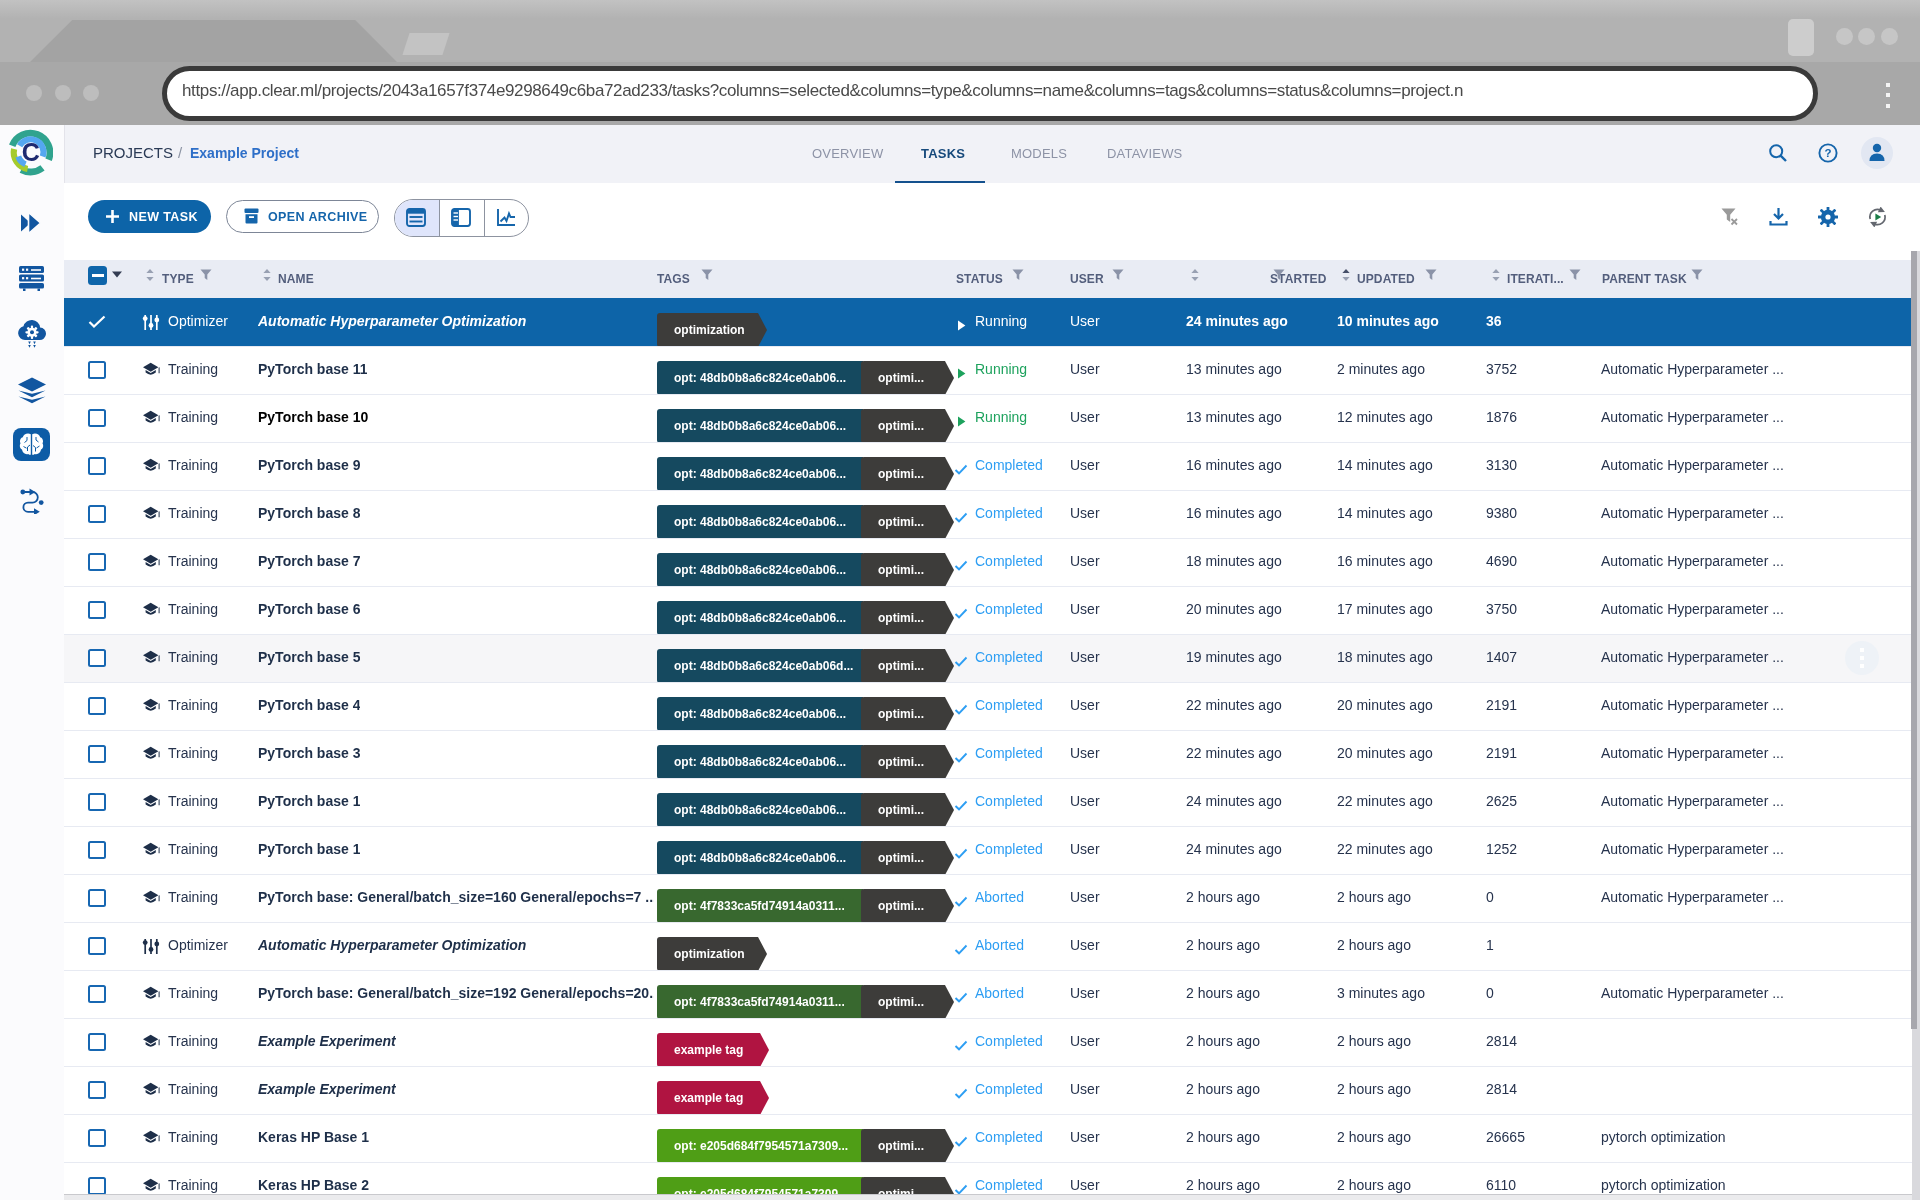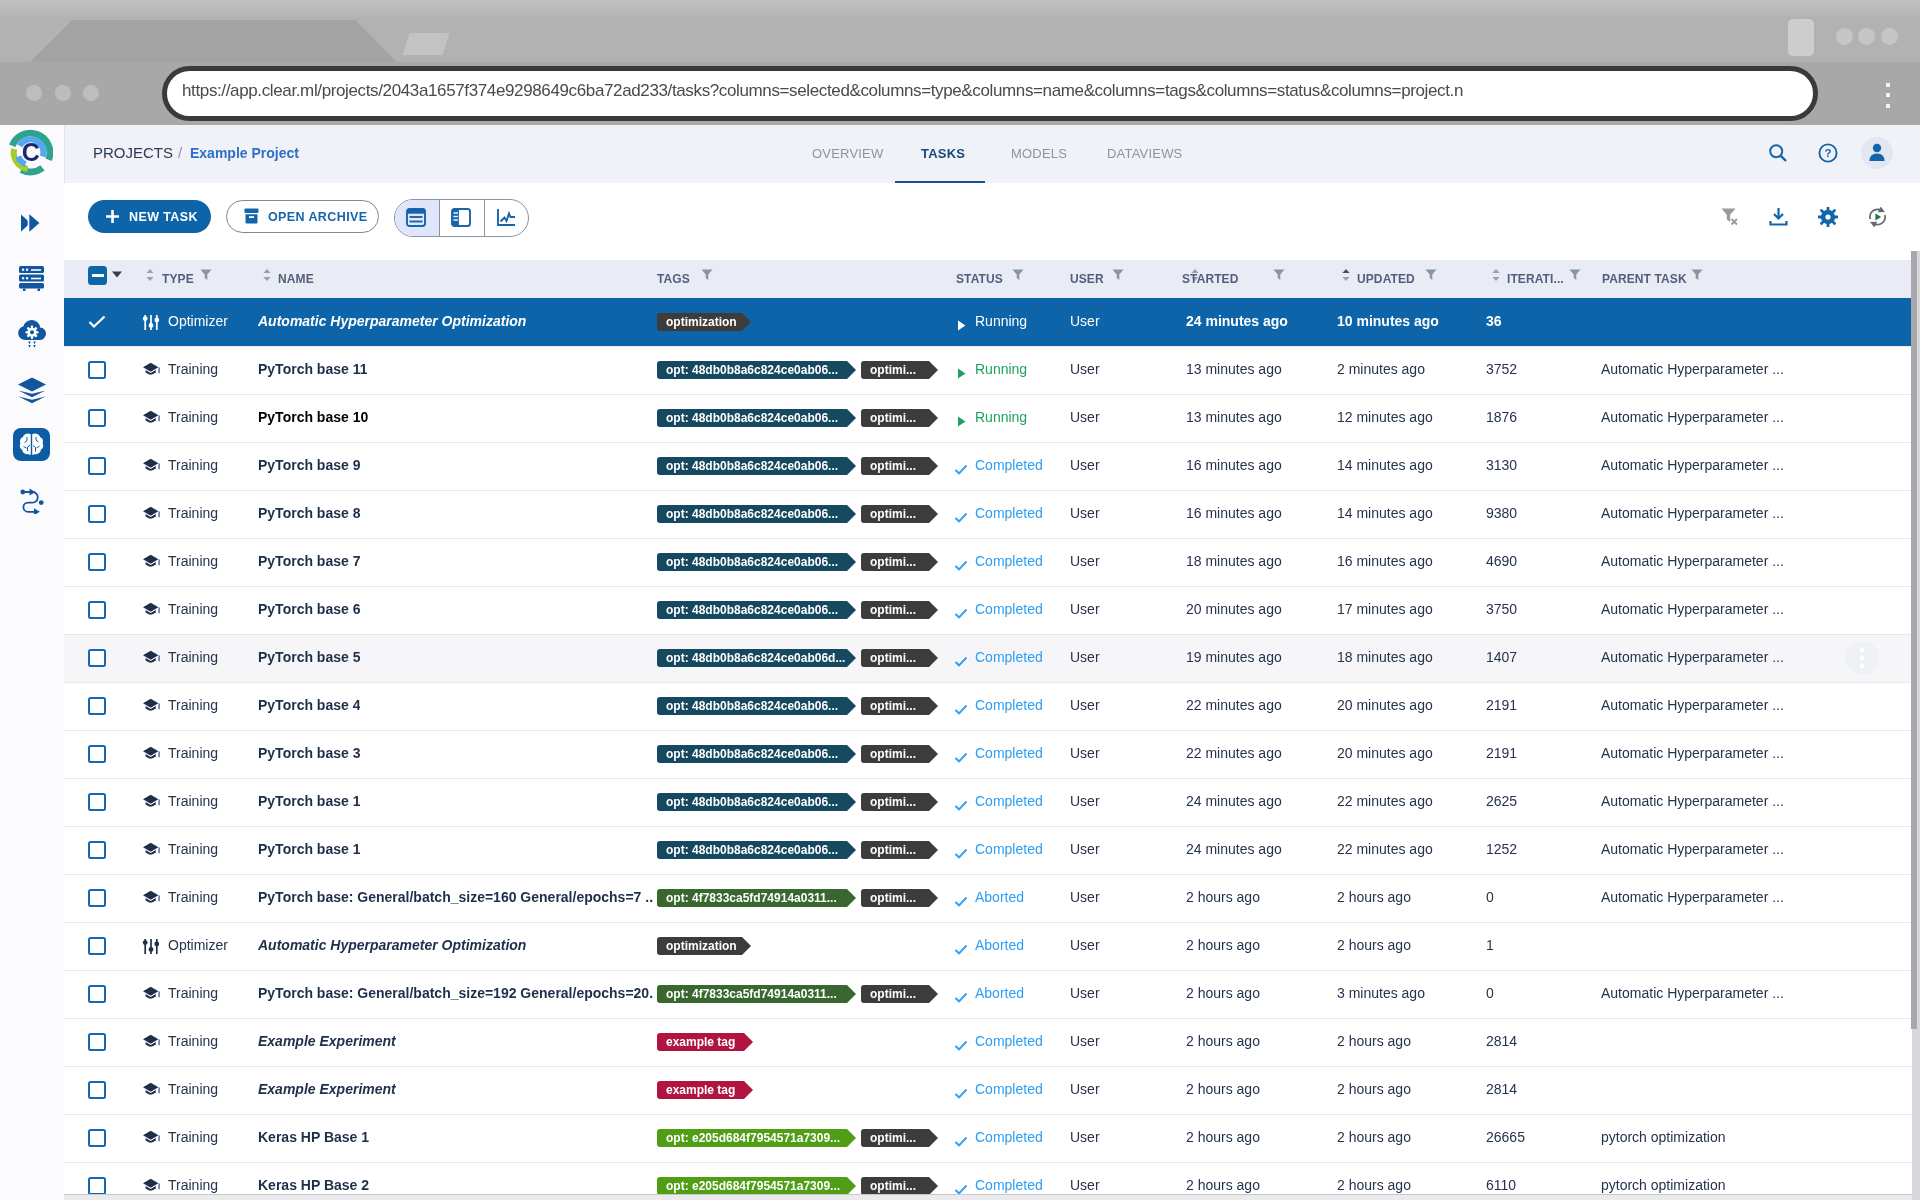--- a/index.html
+++ b/index.html
@@ -6,21 +6,21 @@
 .tab{position:absolute;top:146px;font-size:13px;letter-spacing:0.2px}
 .hl{position:absolute;top:272px;font-size:12px;font-weight:bold;letter-spacing:0.1px;color:#535e7c}
 .hcbox{position:absolute;left:88px;top:266px;width:19px;height:19px;border-radius:3.5px;background:#0e65aa}
 .hcbox:after{content:"";position:absolute;left:3.5px;top:8px;width:12px;height:3px;background:#fff}
 .row{position:absolute;left:64px;width:1848px;height:48px;background:#fff}
 .sepline{position:absolute;left:0;top:0;width:1848px;height:1px;background:#e7eaf2}
 .cbox{position:absolute;left:24px;top:15px;width:14px;height:14px;border:2.2px solid #1767b2;border-radius:2.5px;background:#fff}
 .ticon{position:absolute;left:78px;top:16px}
 .cell{position:absolute;top:15px;font-size:14px;white-space:nowrap}
 .name{font-weight:bold;font-size:14px;max-width:396px;overflow:hidden;text-overflow:clip}
-.tag{position:absolute;top:15px;height:18px;line-height:18px;border-radius:3px;color:#fff;font-size:12px;font-weight:bold;padding:0;text-align:left;text-indent:9px;white-space:nowrap;overflow:hidden;clip-path:polygon(0 0,calc(100% - 9px) 0,100% 50%,calc(100% - 9px) 100%,0 100%)}
+.tag{position:absolute;top:15px;height:18px;line-height:18px;border-radius:3px;color:#fff;font-size:12px;font-weight:bold;padding:8px;text-align:left;text-indent:9px;white-space:nowrap;overflow:hidden;clip-path:polygon(0 0,calc(100% - 9px) 0,100% 50%,calc(100% - 9px) 100%,0 100%)}
 .sticon{position:absolute}
 .stxt{position:absolute;left:911px;top:15px;font-size:14px}
 .sic{position:absolute}
 .cb{position:absolute}
 </style></head>
 <body>
 
 <div style="position:absolute;left:0;top:0;width:1920px;height:62px;background:linear-gradient(#c2c2c2,#b2b2b2 30%,#b2b2b2)"></div>
 <div style="position:absolute;left:0;top:62px;width:1920px;height:63px;background:#a8a8a8"></div>
 <div style="position:absolute;left:30px;top:20px;width:367px;height:42px;background:#a3a3a3;clip-path:polygon(11.5% 0,88.6% 0,100% 100%,0 100%)"></div>
@@ -166,21 +166,21 @@
     <path d="M0.5 0.5 L11.5 0.5 L7.3 5.4 L7.3 11 L4.7 9 L4.7 5.4 Z" fill="#8b93a8"></path>
   </svg>
 <span class="hl" style="left:1070px">USER</span>
 <svg style="position:absolute;left:1112px;top:269px" width="12" height="12" viewBox="0 0 12 12">
     <path d="M0.5 0.5 L11.5 0.5 L7.3 5.4 L7.3 11 L4.7 9 L4.7 5.4 Z" fill="#8b93a8"></path>
   </svg>
 <svg style="position:absolute;left:1191px;top:269px" width="8" height="12" viewBox="0 0 8 12">
     <path d="M4 0 L7.6 4 L0.4 4 Z" fill="#98a0b2"></path>
     <path d="M4 12 L7.6 8 L0.4 8 Z" fill="#98a0b2"></path>
   </svg>
-<span class="hl" style="left:1182px">STARTED</span>
+<span class="hl" style="left:1270px">STARTED</span>
 <svg style="position:absolute;left:1273px;top:269px" width="12" height="12" viewBox="0 0 12 12">
     <path d="M0.5 0.5 L11.5 0.5 L7.3 5.4 L7.3 11 L4.7 9 L4.7 5.4 Z" fill="#8b93a8"></path>
   </svg>
 <svg style="position:absolute;left:1342px;top:269px" width="8" height="12" viewBox="0 0 8 12">
     <path d="M4 0 L7.6 4 L0.4 4 Z" fill="#454f68"></path>
     <path d="M4 12 L7.6 8 L0.4 8 Z" fill="#98a0b2"></path>
   </svg>
 <span class="hl" style="left:1357px">UPDATED</span>
 <svg style="position:absolute;left:1425px;top:269px" width="12" height="12" viewBox="0 0 12 12">
     <path d="M0.5 0.5 L11.5 0.5 L7.3 5.4 L7.3 11 L4.7 9 L4.7 5.4 Z" fill="#8b93a8"></path>

